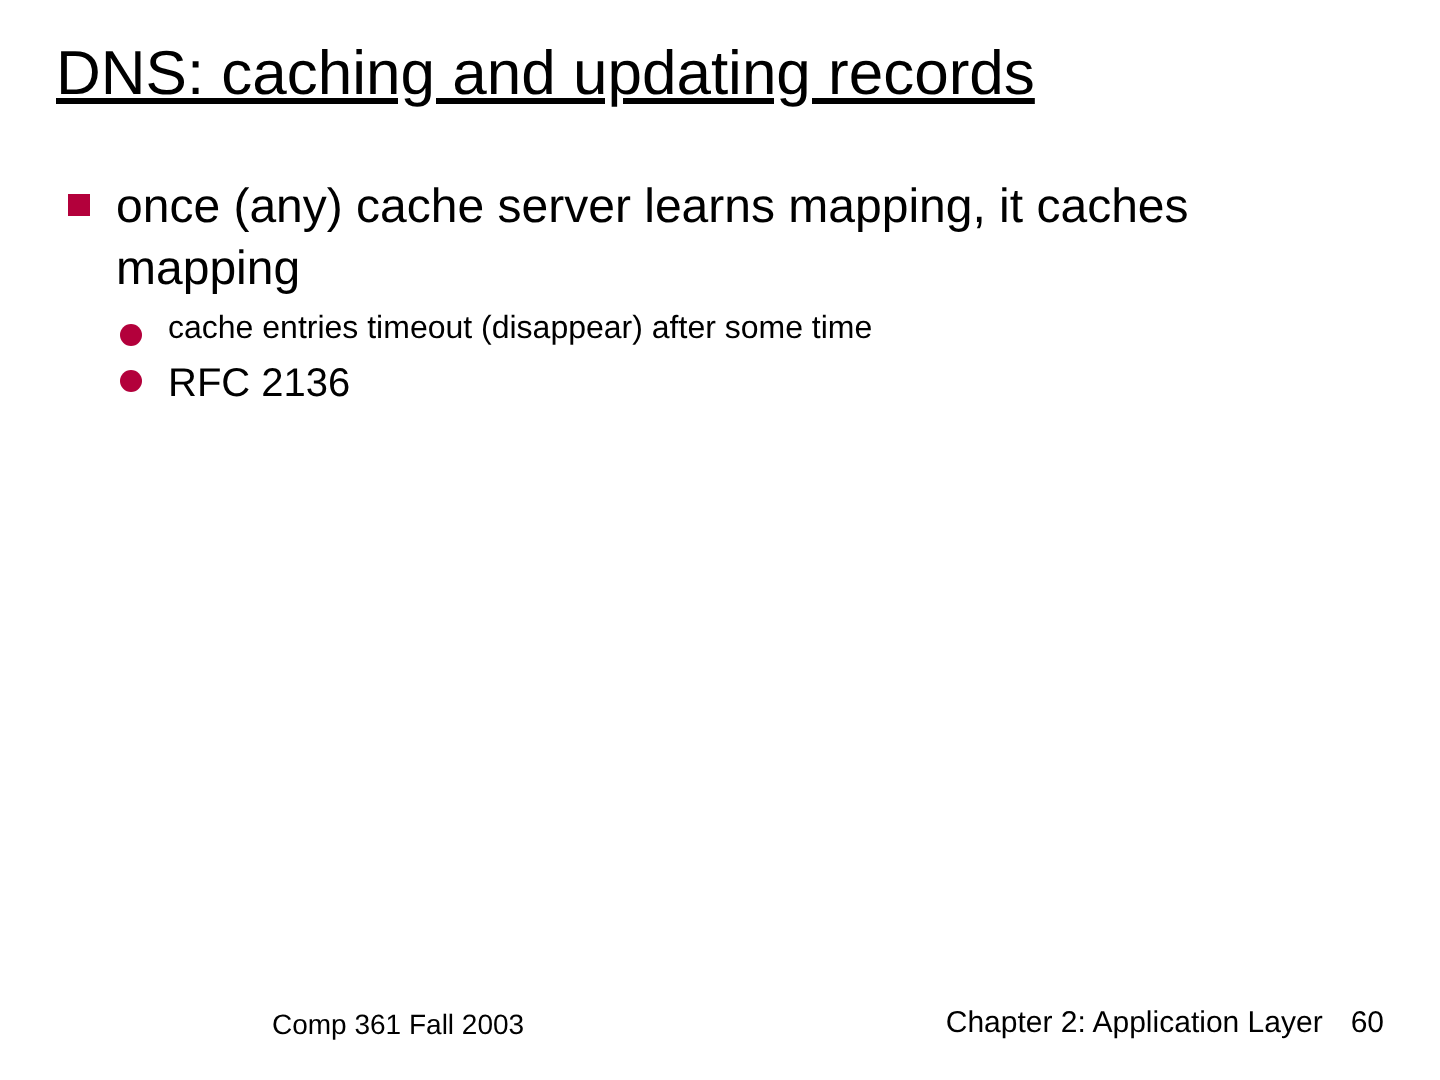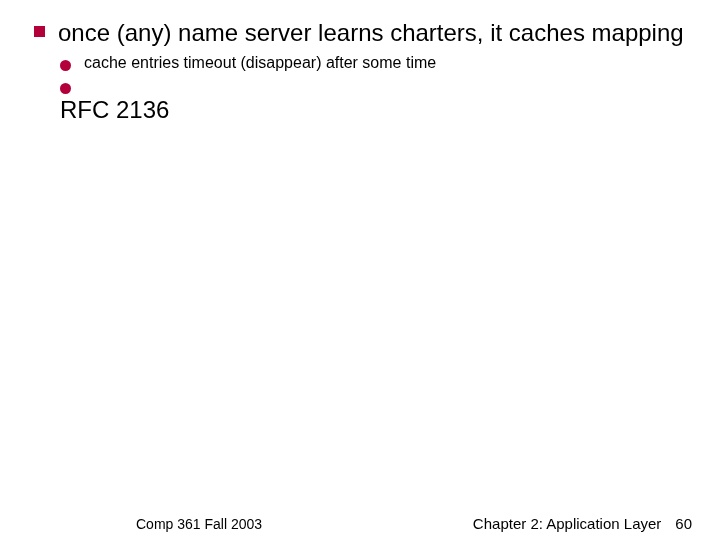--- a/index.html
+++ b/index.html
@@ -46,63 +46,64 @@
     margin-bottom: 4px;
     padding-left: 32px;
     font-size: 16px;
   }
   .l2 .bullet {
     flex: 0 0 auto;
     width: 24px;
     padding-top: 7px;
   }
   .l2 .content { flex: 1 1 auto; }
-  .l2.small { font-size: 24px; line-height: 1.35; flex-direction: column; }
+  .l2.small { font-size: 20px; line-height: 1.35; }
   .l2.small .bullet { padding-top: 6px; }
   .italic { }
   .square {
     width: 11px;
     height: 11px;
     background: #b3003b;
     display: block;
   }
   .circle {
     width: 11px;
     height: 11px;
     border-radius: 50%;
     background: #b3003b;
     display: block;
   }
   .footer {
     position: absolute;
-    bottom: 8px;
+    bottom: 20px;
     left: 28px;
     right: 28px;
     display: flex;
     align-items: flex-end;
     font-size: 14px;
   }
   .footer-left { flex: 1; padding-left: 108px; }
   .footer-right { text-align: left; font-size: 15px; }
   .page-num { margin-left: 14px; font-size: 15px; }
 </style>
 </head>
 <body>
 
 <div class="slide">
 
+  <div class="title">DNS: caching and updating records</div>
 
   <div class="body">
 
     <div class="l1">
       <div class="bullet">
           <span class="square"></span>
         </div>
       <div class="content">
-        <span>once (any) name server learns charters, it </span><span class="italic">caches</span><span> mapping</span>
+        <span>once (any) cache server learns mapping, it </span><span class="italic">caches</span><span> mapping</span>
       </div>
     </div>
 
     <div class="l2">
       <div class="bullet">
           <span class="circle"></span>
         </div>
       <div class="content">cache entries timeout (disappear) after some time</div>
     </div>
 

